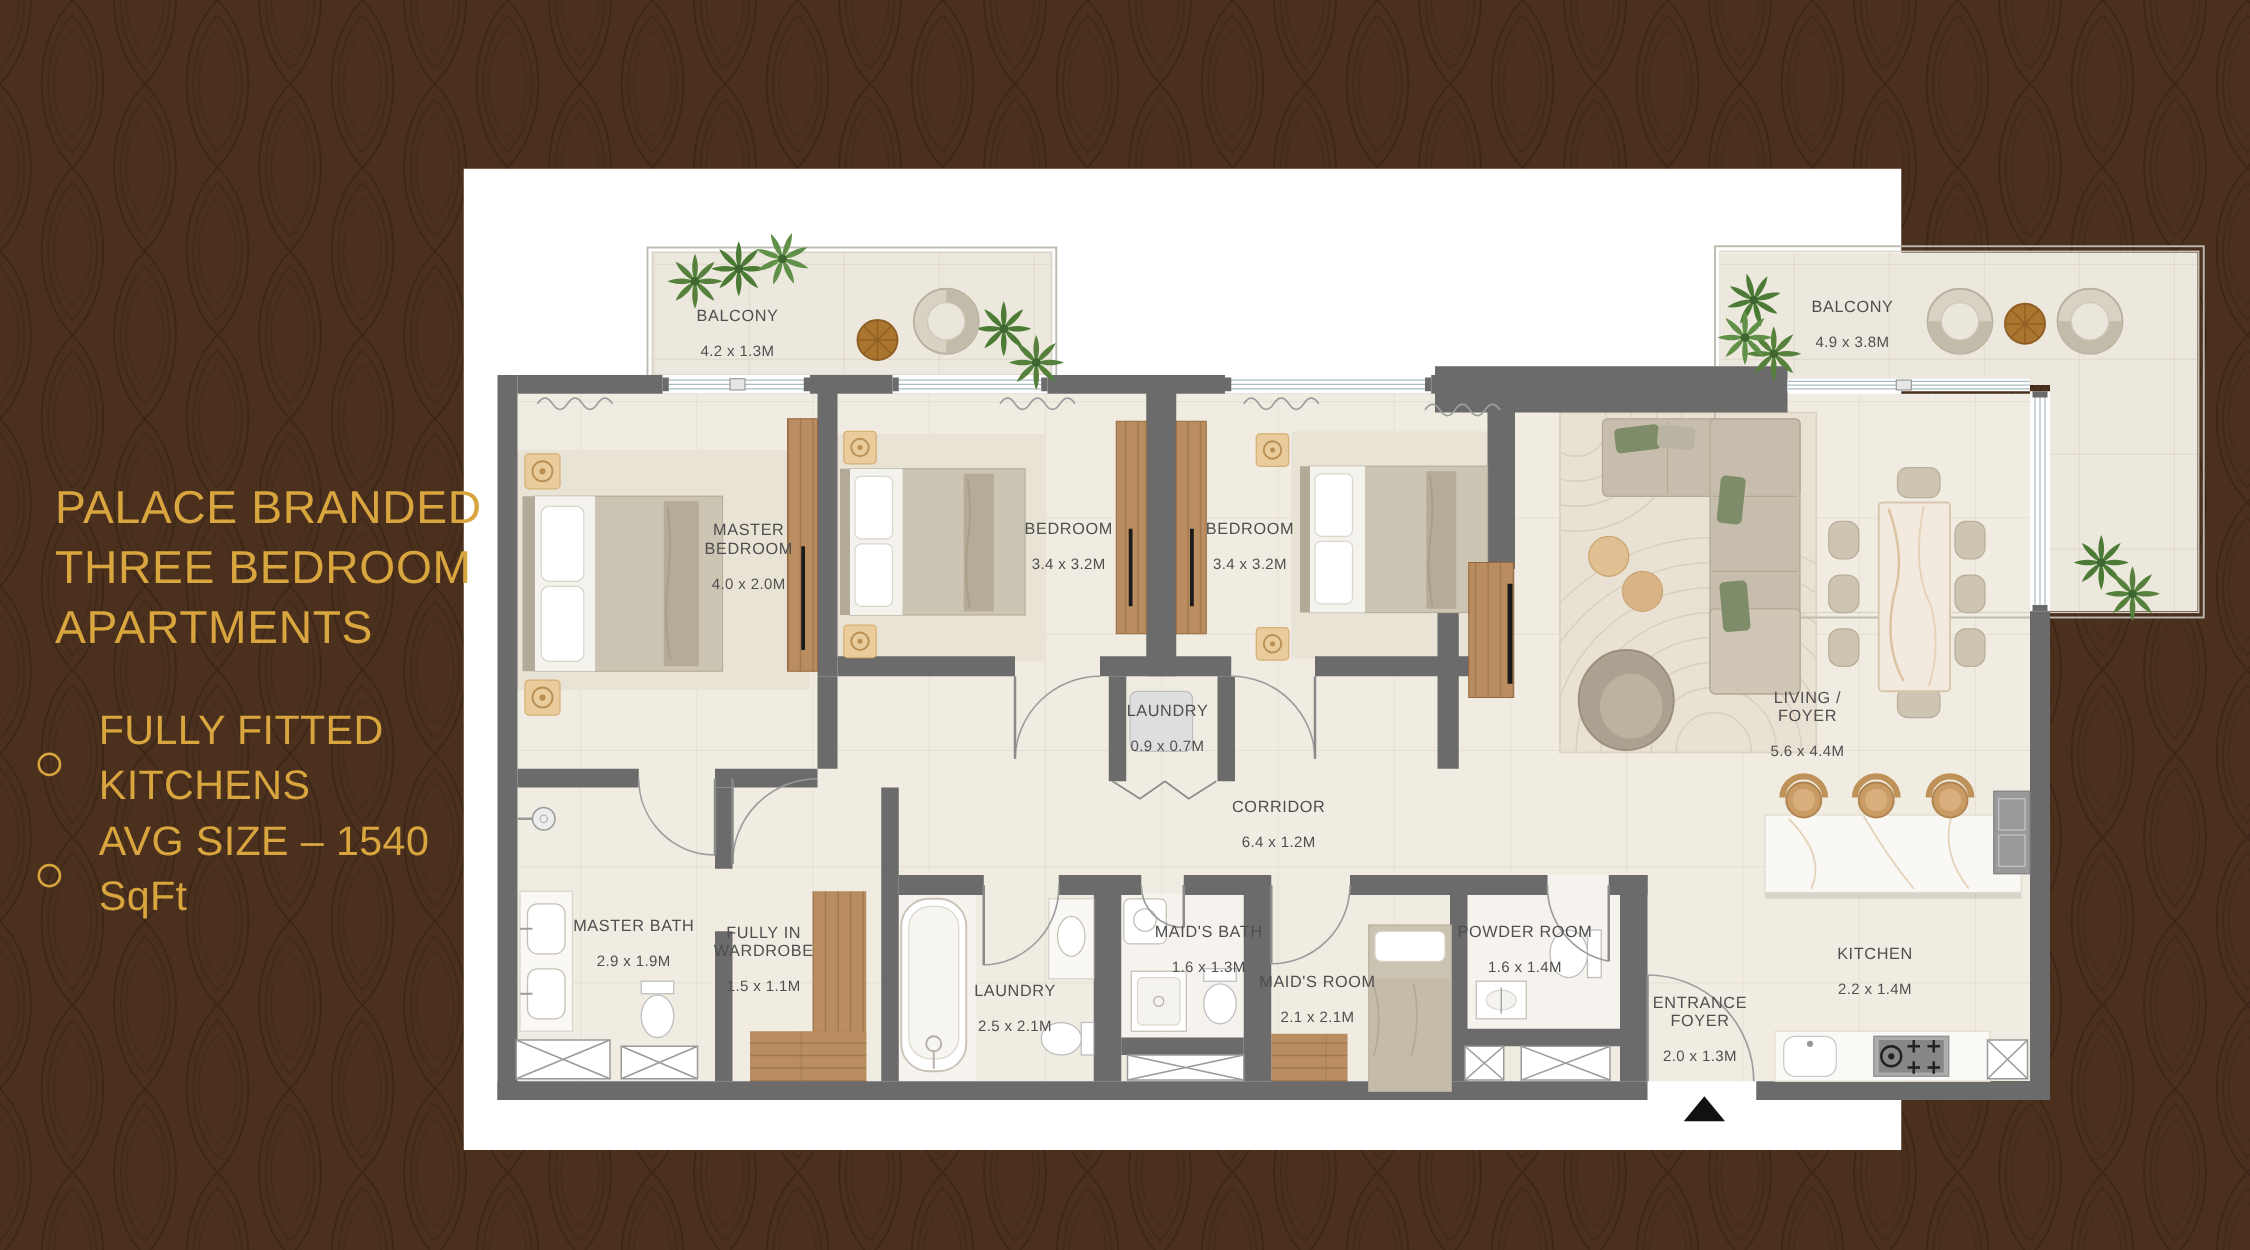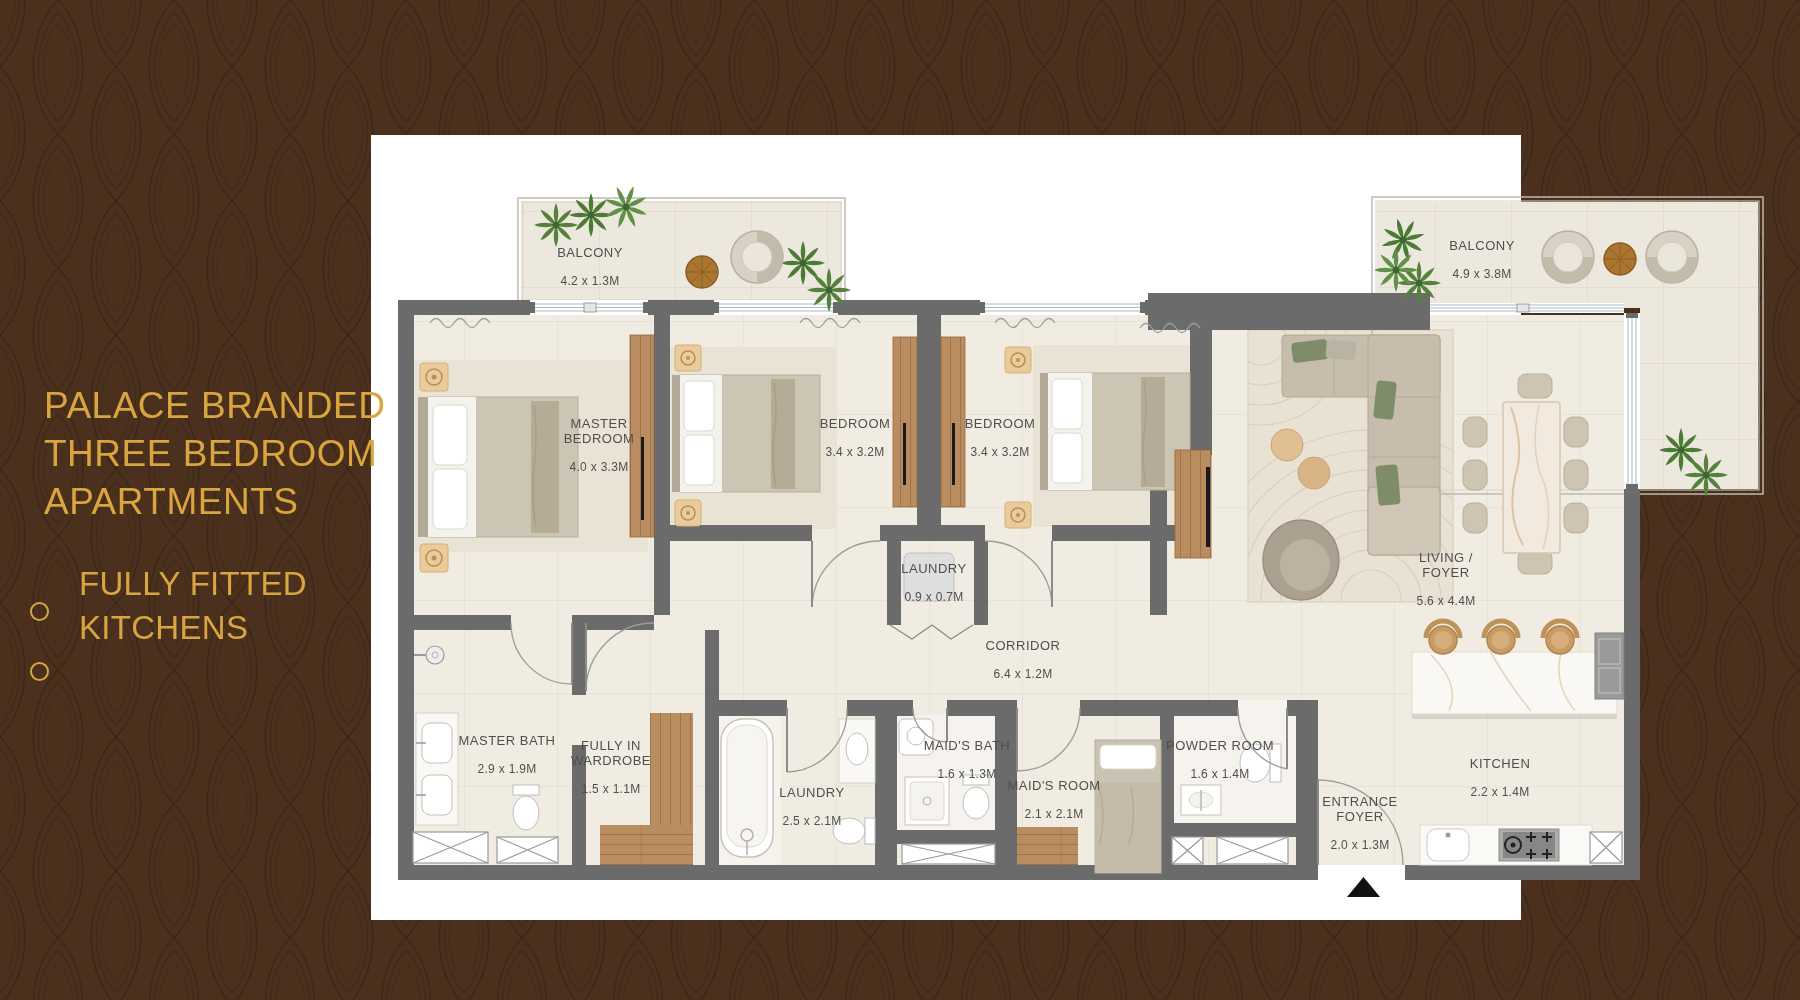--- a/index.html
+++ b/index.html
@@ -62,20 +62,22 @@
 THREE BEDROOM
 APARTMENTS</h1>
   <ul class="slide-bullets">
     <li>
       <span class="bullet-circle"></span>
       <span class="bullet-text">FULLY FITTED
 KITCHENS</span>
     </li>
     <li>
       <span class="bullet-circle"></span>
+      <span class="bullet-text">AVG SIZE – 1540
+SqFt</span>
     </li>
   </ul>
 </div>
 
 <div class="plan-panel">
 <svg class="plan" width="1397" height="785" viewBox="0 0 1397 785" xmlns="http://www.w3.org/2000/svg">
   <defs>
     <pattern id="tiles93" width="93" height="93" patternUnits="userSpaceOnUse">
       <path d="M93,0 H0 V93" fill="none" stroke="rgba(135,118,88,0.16)" stroke-width="1"></path>
     </pattern>
@@ -561,21 +563,21 @@
   <polygon points="992.5,742 1009,762 976,762" fill="#111111"></polygon>
 </svg>
 
   <div class="room-label" style="left:219px;top:131px">
       <div class="rn">BALCONY</div>
       <div class="rd">4.2 x 1.3M</div>
     </div>
   <div class="room-label" style="left:228px;top:310px">
       <div class="rn">MASTER
 BEDROOM</div>
-      <div class="rd">4.0 x 3.3M</div>
+      <div class="rd">4.0 x 2.0M</div>
     </div>
   <div class="room-label" style="left:484px;top:302px">
       <div class="rn">BEDROOM</div>
       <div class="rd">3.4 x 3.2M</div>
     </div>
   <div class="room-label" style="left:629px;top:302px">
       <div class="rn">BEDROOM</div>
       <div class="rd">3.4 x 3.2M</div>
     </div>
   <div class="room-label" style="left:1111px;top:124px">

